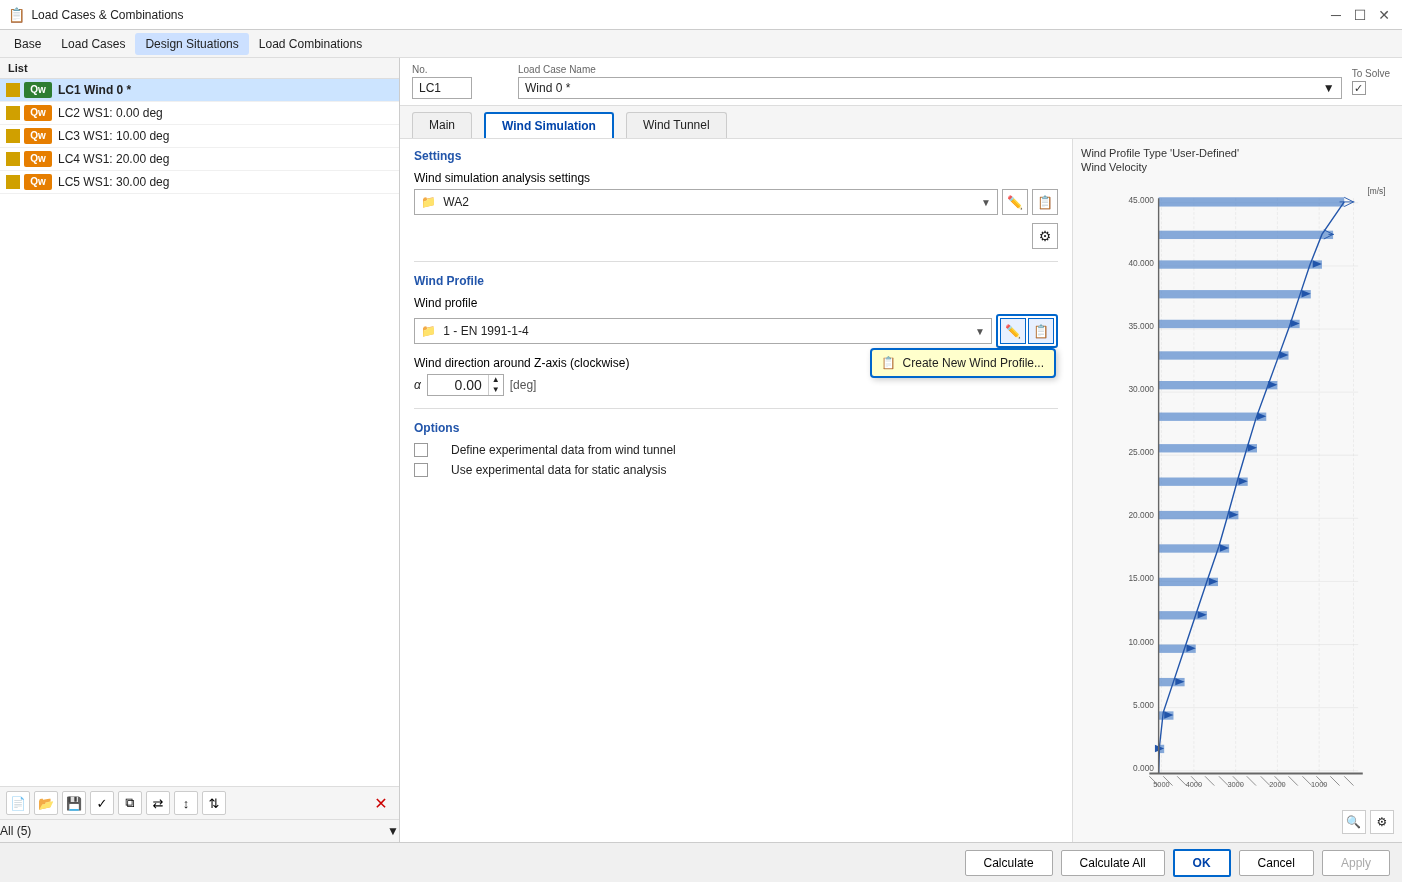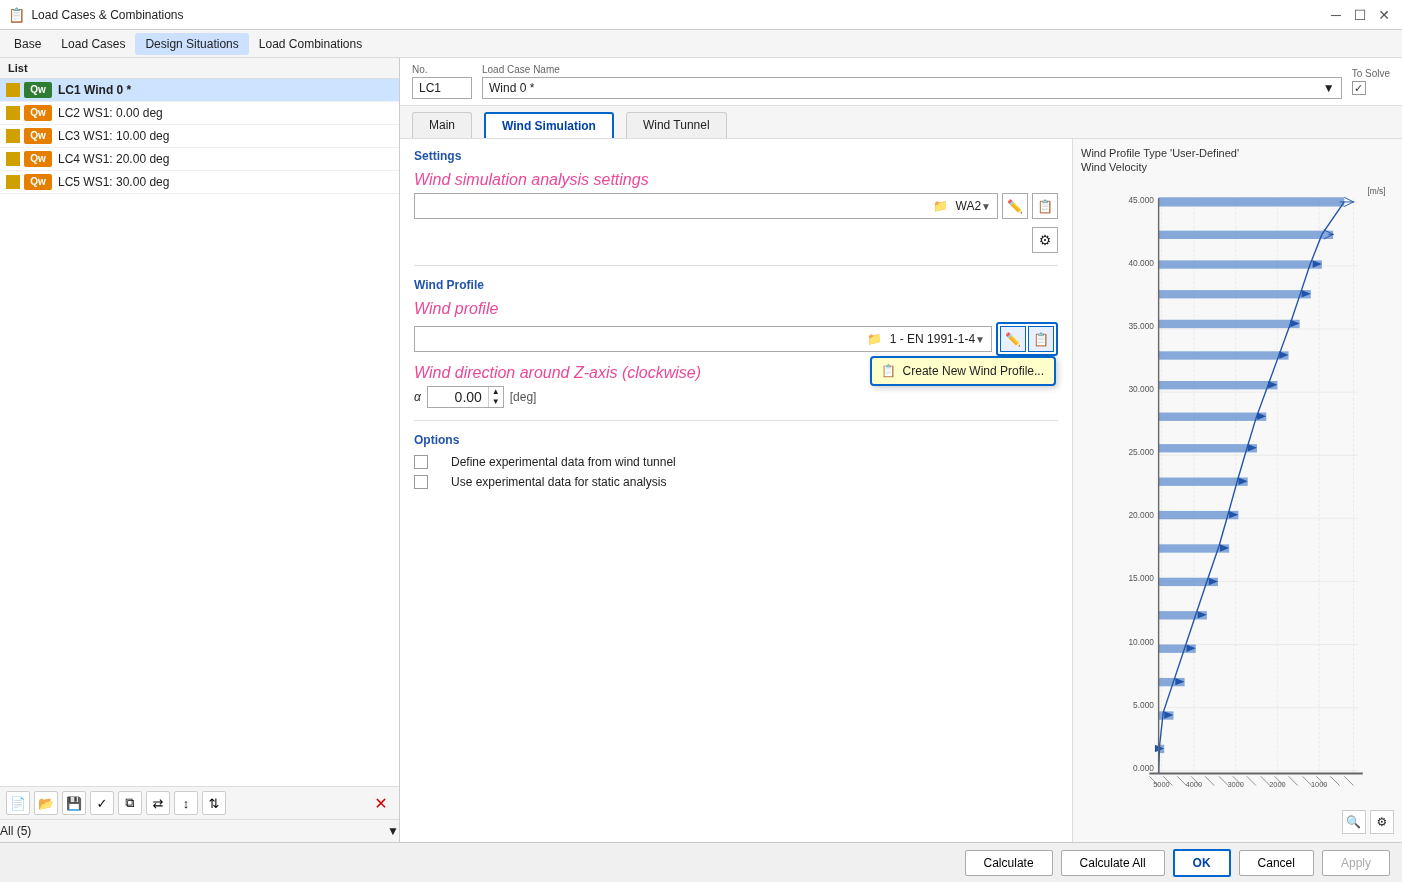--- a/index.html
+++ b/index.html
@@ -204,34 +204,34 @@
     }
 
     .section-header {
       font-size: 12px;
       font-weight: bold;
       color: #2255aa;
       margin-bottom: 6px;
       padding-bottom: 2px;
     }
 
-    .form-label { font-size: 16px; color: #ec4899; margin-bottom: 4px; font-style: italic; }
+    .form-label { font-size: 12px; color: #000000; margin-bottom: 4px; }
     .dropdown-row {
       display: flex;
       align-items: center;
       gap: 4px;
       margin-bottom: 8px;
     }
     .dropdown-select {
       flex: 1;
       border: 1px solid #aaa;
       background: #fff;
       padding: 3px 6px;
       font-size: 12px;
-      display: flex; align-items: center; justify-content: flex-end;
+      display: flex; align-items: center; justify-content: space-between;
       cursor: pointer;
       height: 26px;
     }
     .dropdown-icon { font-size: 10px; color: #555; }
     .dropdown-folder-icon { color: #e6a817; margin-right: 4px; }
     .icon-btn {
       width: 26px; height: 26px;
       border: 1px solid #aaa;
       background: #fff;
       display: flex; align-items: center; justify-content: center;
@@ -460,21 +460,21 @@
     </div>
   </div>
 
   <div class="right-panel">
 
     <div class="case-info-row">
       <div class="field-group">
         <span class="field-label">No.</span>
         <div class="field-value-box">LC1</div>
       </div>
-      <div class="field-group" style="flex:1;">
+      <div class="field-group" style="flex:1;margin-left:36px;">
         <span class="field-label">Load Case Name</span>
         <div class="case-name-box">
           <span>Wind 0 *</span>
           <span>▼</span>
         </div>
       </div>
       <div class="to-solve-group">
         <span class="field-label">To Solve</span>
         <div class="checkbox-row">
           <div class="checkbox-box">

